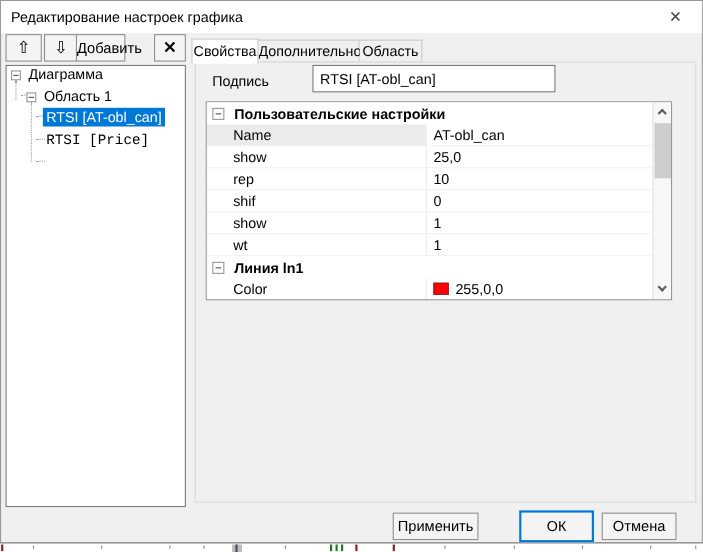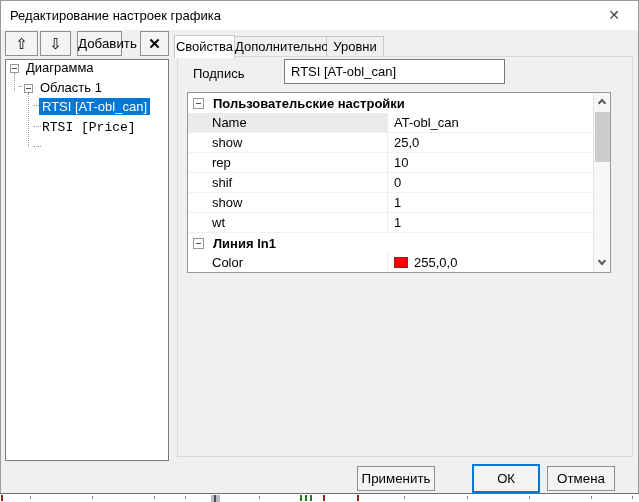--- a/index.html
+++ b/index.html
@@ -33,21 +33,21 @@
   
   .btn {
     background:#f4f4f4;
     border:1px solid #8f8f8f;
     text-align:center;
     line-height:22px;
     cursor:pointer;
   }
   .tb-up   { left:4px;   top:30px; width:33px; height:25px; font-size:15px; }
   .tb-down { left:39px;  top:30px; width:31px; height:25px; font-size:15px; }
-  .tb-add  { left:76px;  top:30px; width:45px; height:25px;text-align:center; }
+  .tb-add  { left:68px;  top:30px; width:45px; height:25px;text-align:center; }
   .tb-del  { left:139px; top:30px; width:29px; height:25px; font-size:15px; font-weight:bold; }
 
   
   .tree-panel {
     left:4px; top:58px; width:164px; height:402px;
     background:#fff; border:1px solid #7b7b7b;padding-left:12px;
   }
   .tree-label { white-space:nowrap; }
   .expander {
     width:9px; height:9px;
@@ -207,21 +207,21 @@
 
     <div class="abs expander" style="left:18px; top:24px;"></div>
     <div class="abs tree-label" style="left:34px; top:20px;text-align:right;">Область 1</div>
 
     <div class="abs tree-sel" style="left:33px; top:38px;">RTSI [AT-obl_can]</div>
     <div class="abs tree-label" style="left:36px; top:60px;font-family:Liberation Mono, monospace;">RTSI [Price]</div>
   </div>
 
   <div class="abs tab tab-active">Свойства</div>
   <div class="abs tab tab-2">Дополнительно</div>
-  <div class="abs tab tab-3">Уровни</div>
+  <div class="abs tab tab-3">Область</div>
 
   <div class="abs tab-page"></div>
 
   <div class="abs lbl" style="left:192px; top:65px; z-index:2;">Подпись</div>
   <input class="abs caption-input" style="z-index: 2;" value="RTSI [AT-obl_can]">
 
   <div class="abs prop-grid">
     <div class="grid-body">
 
       <div class="g-sect">

